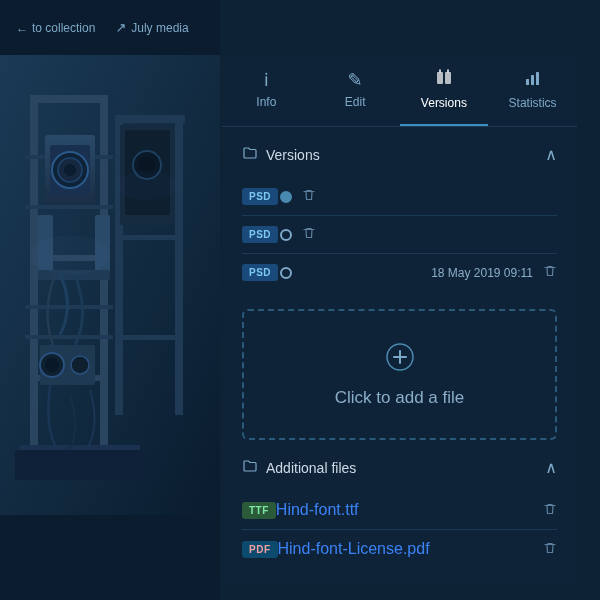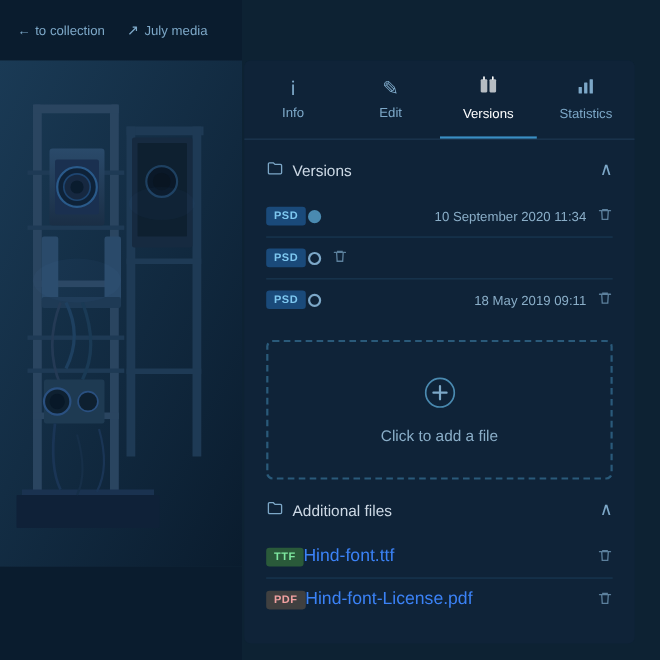--- a/index.html
+++ b/index.html
@@ -167,21 +167,21 @@
       background: #1a4a7a;
       color: #7ec8f0;
     }
 
     .badge-ttf {
       background: #2a5a3a;
       color: #7ee8a0;
     }
 
     .badge-pdf {
-      background: #404040;
+      background: #0c4a6e;
       color: #f0a0a0;
     }
 
     .version-dot {
       width: 12px;
       height: 12px;
       border-radius: 50%;
       border: 2px solid #7da8c8;
       flex-shrink: 0;
     }
@@ -217,21 +217,21 @@
       color: #7da8c8;
     }
 
     .add-file-icon {
       font-size: 28px;
       margin-bottom: 8px;
       color: #7da8c8;
     }
 
     .add-file-label {
-      font-size: 14px;
+      font-size: 17px;
       color: #8aaec8;
     }
 
     .file-row {
       display: flex;
       align-items: center;
       padding: 10px 0;
       border-bottom: 1px solid #1a3a55;
     }
 
@@ -389,21 +389,20 @@
         <span>Versions</span>
       </div>
       <span class="collapse-btn">∧</span>
     </div>
 
     <div>
 
       <div class="version-row">
         <span class="badge badge-psd">PSD</span>
         <span class="version-dot active"></span>
-        <span class="version-date">10 September 2020 11:34</span>
         <span class="delete-btn">
           <svg width="14" height="14" viewBox="0 0 14 14" fill="none" xmlns="http://www.w3.org/2000/svg">
             <path d="M2 3.5H12M5 3.5V2.5H9V3.5M4 3.5L4.5 11.5H9.5L10 3.5" stroke="#7da8c8" stroke-width="1.2" stroke-linecap="round"></path>
           </svg>
         </span>
       </div>
 
       <div class="version-row">
         <span class="badge badge-psd">PSD</span>
         <span class="version-dot"></span>

